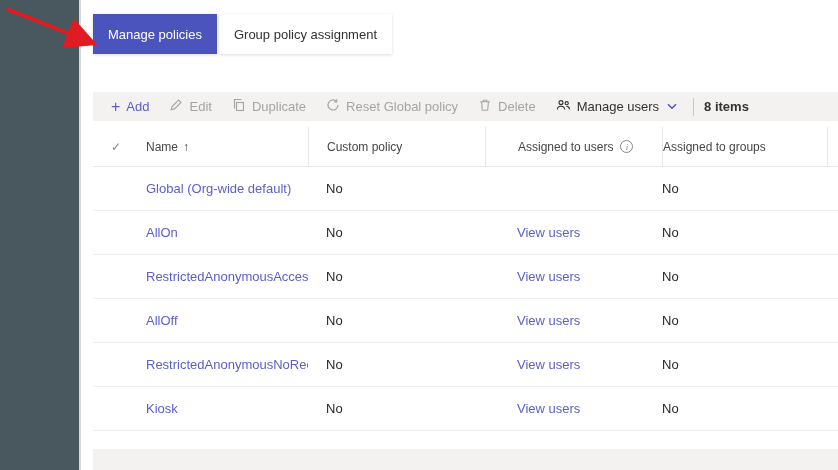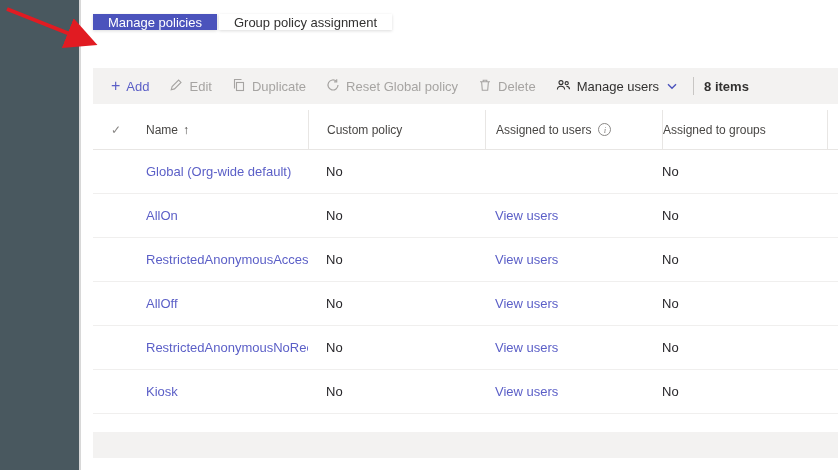--- a/index.html
+++ b/index.html
@@ -18,21 +18,21 @@
     font-family:"Liberation Sans", sans-serif;
     background:#ffffff;color:var(--text);
   }
   .page{position:relative;width:838px;height:470px;display:flex;}
   .sidebar{flex:0 0 81px;background:var(--sidebar);border-right:2px solid #d8d8d8;}
   .content{flex:1;display:flex;flex-direction:column;padding-left:12px;background:#ffffff;min-width:0;}
 
   
   .tabs{margin-top:14px;display:flex;gap:2px;}
   .tab{
-    height:16px;display:flex;align-items:center;padding:0 15px;
+    height:40px;display:flex;align-items:center;padding:0 15px;
     font-size:13px;background:#ffffff;color:var(--text);
     box-shadow:0 1px 3px rgba(0,0,0,.14);cursor:pointer;white-space:nowrap;
   }
   .tab.active{background:var(--accent);color:#ffffff;}
 
   
   .toolbar{
     margin-top:38px;height:36px;background:var(--toolbar-bg);
     display:flex;align-items:center;padding:0 8px;font-size:13px;
   }
@@ -48,21 +48,21 @@
   .vdiv{border-left:1px solid #c8c6c4;height:18px;margin:0 10px 0 6px;}
   .count{font-weight:bold;color:var(--text);font-size:13px;}
 
   
   .table{margin-top:6px;font-size:13px;background:#fff;}
   .tr{display:flex;align-items:stretch;height:44px;background:#fff;border-bottom:1px solid #f0efee;}
   .cell{display:flex;align-items:center;min-width:0;}
   .c-check{flex:0 0 53px;padding-left:18px;color:#8a8886;}
   .c-name{flex:0 0 162px;white-space:nowrap;overflow:hidden;}
   .c-custom{flex:0 0 177px;padding-left:18px;}
-  .c-users{flex:0 0 177px;padding-left:10px;}
+  .c-users{flex:0 0 177px;padding-left:32px;}
   .c-groups{flex:1;}
   .thead{height:40px;font-size:12px;color:#484644;border-bottom:1px solid #e8e6e4;}
   .thead .c-custom,.thead .c-users,.thead .c-groups{border-left:1px solid #e8e6e4;align-items:center;}
   .thead .c-groups{border-right:1px solid #e8e6e4;margin-right:10px;}
   .sort{margin-left:5px;font-size:12px;color:#484644;}
   .hname{cursor:pointer;}
   .info{
     display:inline-flex;align-items:center;justify-content:center;
     width:13px;height:13px;border:1px solid #8a8886;border-radius:50%;
     font-size:9px;color:#8a8886;margin-left:7px;font-style:italic;

